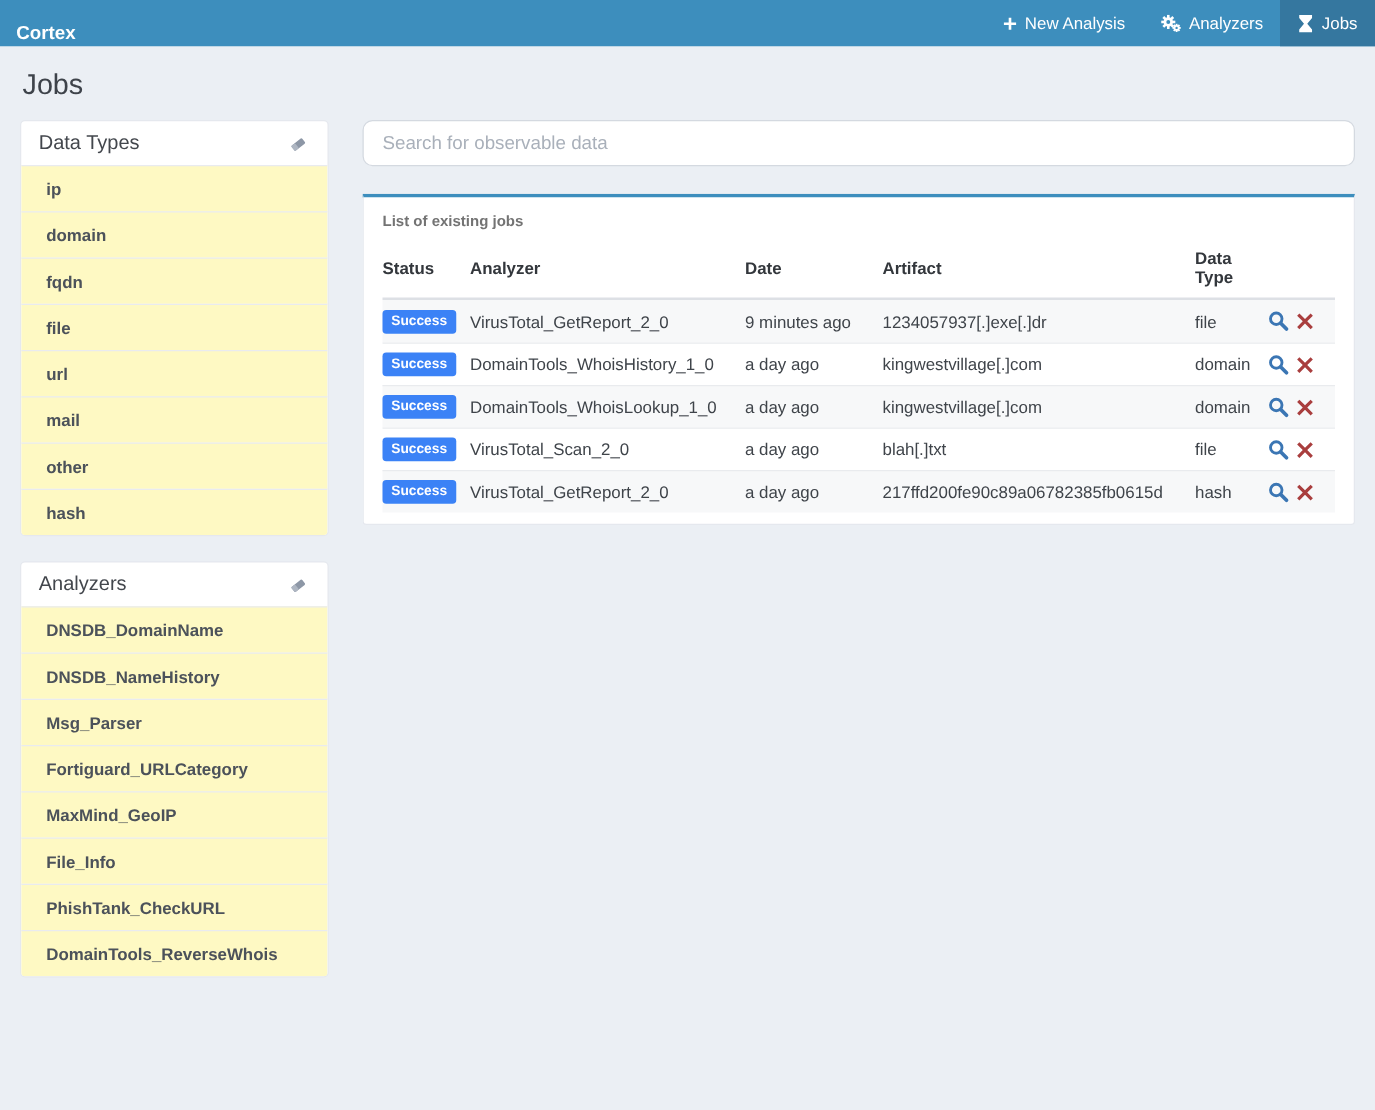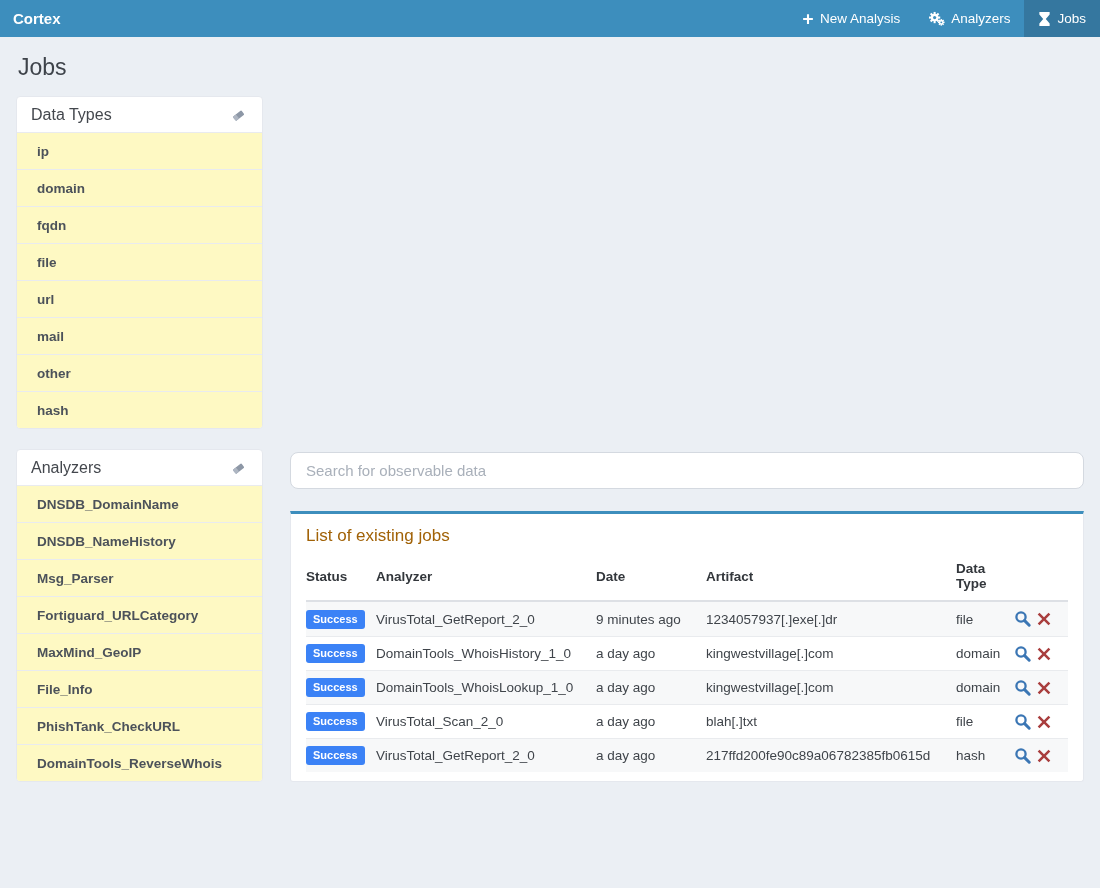--- a/index.html
+++ b/index.html
@@ -4,41 +4,41 @@
 <style>
   * { margin:0; padding:0; box-sizing:border-box; }
   html,body { width:1100px; height:888px; overflow:hidden; }
   body {
     font-family:"Liberation Sans", sans-serif;
     background:#ebeff4;
     color:#3f444a;
   }
   
   .navbar { height:37px; background:#3d8ebd; display:flex; align-items:stretch; }
-  .brand { color:#fff; font-weight:700; font-size:15px; line-height:37px; padding:0 13px; cursor:pointer; }
+  .brand { color:#fff; font-weight:700; font-size:15px; line-height:37px; padding:8px 13px; cursor:pointer; }
   .nav-right { margin-left:auto; display:flex; align-items:stretch;justify-content:flex-end; }
   .nav-item { display:flex; align-items:center; gap:6px; padding:0 14px; color:#fff; font-size:13.5px; cursor:pointer; }
   .nav-item.active { background:#35779f; }
   .nav-item svg { display:block; }
   
   .content { padding:0 16px; }
   .page-title { font-size:23px; font-weight:400; color:#3e434a; margin:17px 0 15px 2px; }
-  .layout { display:flex; gap:27px; align-items:flex-end; }
+  .layout { display:flex; gap:27px; align-items:flex-start; }
   
   .sidebar { flex:0 0 247px; width:247px; display:flex; flex-direction:column; gap:20px; }
   .panel { background:#fff; border:1px solid #e5e8ee; border-radius:4px; overflow:hidden; }
   .panel-head { display:flex; justify-content:space-between; align-items:center; padding:9px 14px 8px; font-size:16px; color:#43474d; }
   .panel-head .eraser { cursor:pointer; line-height:0; padding:2px; }
   .side-list a { display:block; padding:11px 10px 10px 20px; font-size:13.5px; font-weight:700; color:#4c525a; text-decoration:none; border-top:1px solid #e9ebef; cursor:pointer; background:#fef9c3; }
   
   .main { flex:1; min-width:0; }
   .search-input { width:100%; height:37px; border:1px solid #d4d9e0; border-radius:8px; padding:0 15px; font-size:15px; color:#555; background:#fff; outline:none; }
   .search-input::placeholder { color:#a9b0ba; }
   .jobs-panel { margin-top:22px; background:#fff; border:1px solid #e5e8ee; border-top:3px solid #3d8ebd; border-radius:0 0 3px 3px; padding:0 15px 9px; }
-  .jobs-title { font-size:17px; color:#a16207; padding:12px 0 13px; }
+  .jobs-title { font-size:12px; color:#737373; padding:12px 0 13px;font-weight:bold; }
   .grid-row { display:grid; grid-template-columns:70px 220px 110px 250px 58px 1fr; align-items:center; }
   .thead { font-size:13.5px; font-weight:700; color:#33373c; padding:2px 0 9px; border-bottom:2px solid #dde0e5; }
   .trow { min-height:34px; font-size:13.5px; color:#3f444a; border-top:1px solid #e9ebee; }
   .rows > div:first-of-type { border-top:none; }
   .rows > div:nth-of-type(odd) { background:#f7f8f9; }
   .badge-success { display:inline-block; background:#3b82f6; color:#fff; font-size:11px; font-weight:700; padding:3px 7px 4px; border-radius:3px; }
   .c-actions { display:flex; align-items:center; gap:5px; }
   .icon-btn { cursor:pointer; line-height:0; display:inline-block; }
 </style>
 </head>

